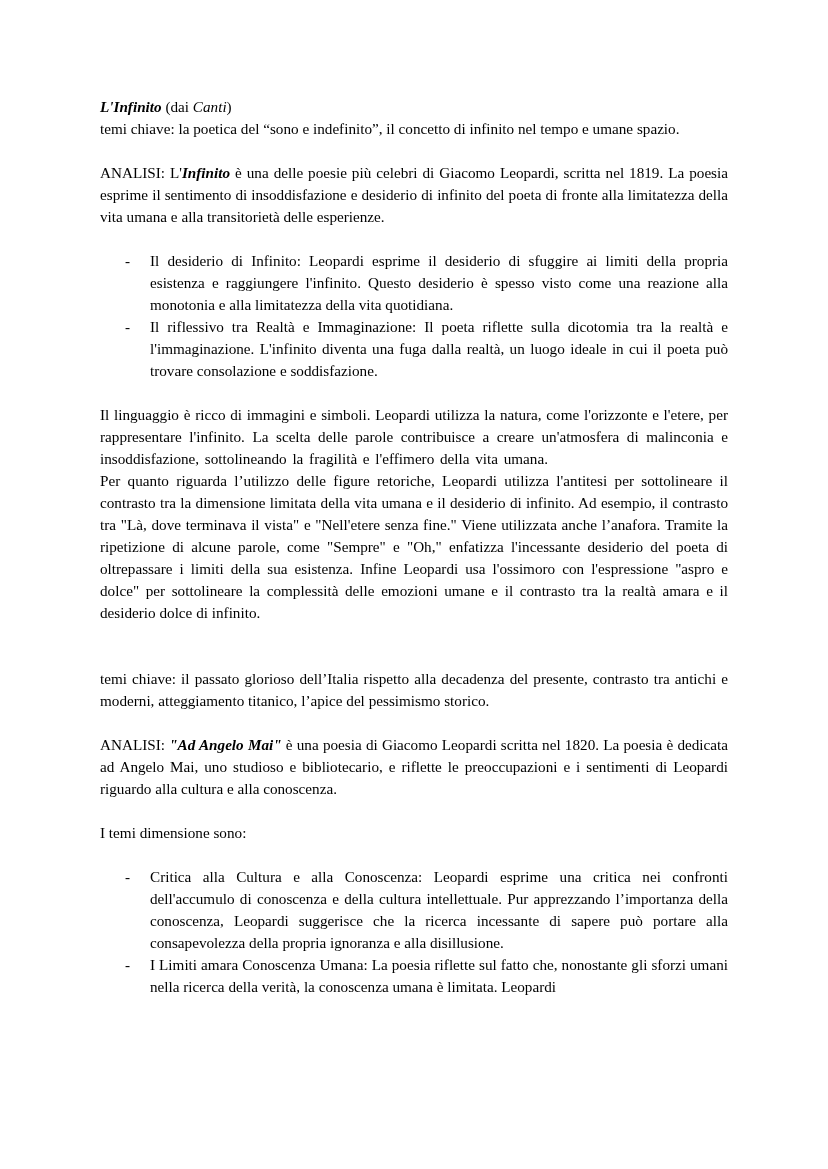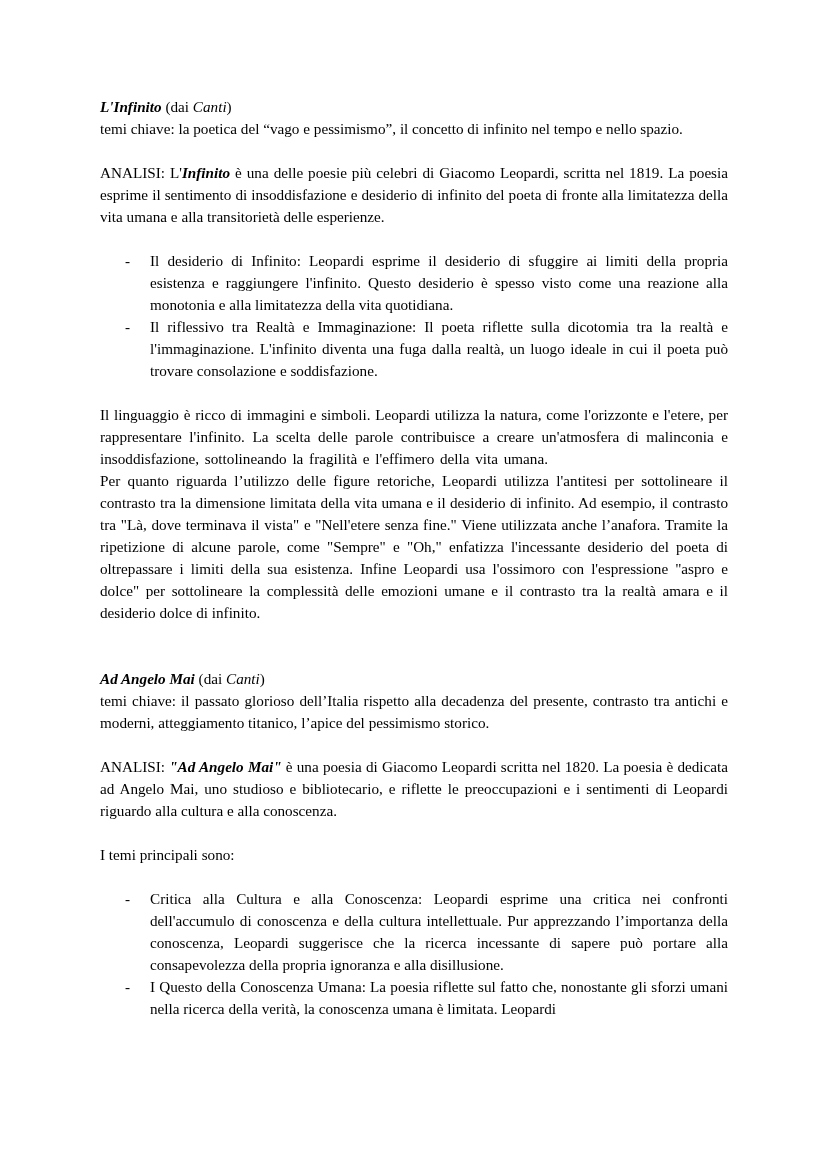--- a/index.html
+++ b/index.html
@@ -66,21 +66,21 @@
   }
 </style>
 </head>
 <body>
 
 <div class="page">
   <div class="doc">
 
     <p class="para"><span class="bi">L'Infinito</span><span> (dai </span><span class="i">Canti</span><span>)</span></p>
 
-    <p class="para justify-all"><span class="b">temi chiave</span><span>: la poetica del </span><span class="b">“vago e pessimismo”</span><span>, il concetto di infinito nel tempo e nello spazio.</span></p>
+    <p class="para justify-all"><span class="b">temi chiave</span><span>: la poetica del </span><span class="b">“sono e indefinito”</span><span>, il concetto di infinito nel tempo e umane spazio.</span></p>
 
     <div class="spacer-md"></div>
 
     <p class="para justify-all"><span class="b">ANALISI</span><span>: L'</span><span class="bi">Infinito</span><span> è una delle poesie più celebri di Giacomo Leopardi, scritta nel 1819. La poesia esprime il sentimento di insoddisfazione e desiderio di infinito del poeta di fronte alla limitatezza della vita umana e alla transitorietà delle esperienze.</span></p>
 
 
     <div class="spacer-md"></div>
 
     <ul class="list">
       <li class="list-item justify-all">
@@ -93,40 +93,39 @@
       </li>
     </ul>
 
     <div class="spacer-md"></div>
 
     <p class="para justify-all"><span>Il linguaggio è ricco di </span><span class="b">immagini e simboli</span><span>. Leopardi utilizza la </span><span class="b">natura</span><span>, come l'orizzonte e l'etere, </span><span class="b">per rappresentare l'infinito</span><span>. La scelta delle parole contribuisce a creare un'</span><span class="b">atmosfera di malinconia e insoddisfazione</span><span>, sottolineando la fragilità e l'effimero della vita umana.</span><span class="gap-wide"></span><span>Per quanto riguarda l’utilizzo delle figure retoriche, Leopardi utilizza l'</span><span class="b">antitesi</span><span> per sottolineare il contrasto tra la dimensione limitata della vita umana e il desiderio di infinito. Ad esempio, il contrasto tra "Là, dove terminava il vista" e "Nell'etere senza fine." Viene utilizzata anche l’</span><span class="b">anafora</span><span>. Tramite la ripetizione di alcune parole, come "Sempre" e "Oh," enfatizza l'incessante desiderio del poeta di oltrepassare i limiti della sua esistenza. Infine Leopardi usa l'</span><span class="b">ossimoro</span><span> con l'espressione "aspro e dolce" per sottolineare la complessità delle emozioni umane e il contrasto tra la realtà amara e il desiderio dolce di infinito.</span></p>
 
     <div class="spacer-md"></div>
     <div class="spacer-md"></div>
 
-    <p class="para"><span class="bi">Ad Angelo Mai</span><span> (dai </span><span class="i">Canti</span><span>)</span></p>
 
     <p class="para justify-all"><span class="b">temi chiave</span><span>: il passato glorioso dell’Italia rispetto alla decadenza del presente, contrasto tra antichi e moderni, atteggiamento titanico, l’apice del pessimismo storico.</span></p>
 
     <div class="spacer-md"></div>
 
     <p class="para justify-all"><span class="b">ANALISI</span><span>: </span><span class="bi">"Ad Angelo Mai"</span><span> è una poesia di Giacomo Leopardi scritta nel 1820. La poesia è dedicata ad Angelo Mai, uno studioso e bibliotecario, e riflette le preoccupazioni e i sentimenti di Leopardi riguardo alla cultura e alla conoscenza.</span></p>
 
 
     <div class="spacer-md"></div>
 
-    <p class="para">I temi principali sono:</p>
+    <p class="para">I temi dimensione sono:</p>
 
     <div class="spacer-md"></div>
 
     <ul class="list">
       <li class="list-item justify-all">
         <span class="bullet-dash">-</span>
         <span class="b">Critica alla Cultura e alla Conoscenza:</span><span> Leopardi esprime una critica nei confronti dell'accumulo di conoscenza e della cultura intellettuale. Pur apprezzando l’importanza della conoscenza, Leopardi suggerisce che la ricerca incessante di sapere può portare alla consapevolezza della propria ignoranza e alla disillusione.</span>
       </li>
       <li class="list-item justify-all">
         <span class="bullet-dash">-</span>
-        <span class="b">I Questo della Conoscenza Umana:</span><span> La poesia riflette sul fatto che, nonostante gli sforzi umani nella ricerca della verità, la conoscenza umana è limitata. Leopardi</span>
+        <span class="b">I Limiti amara Conoscenza Umana:</span><span> La poesia riflette sul fatto che, nonostante gli sforzi umani nella ricerca della verità, la conoscenza umana è limitata. Leopardi</span>
       </li>
     </ul>
 
   </div>
 </div>
 
 </body></html>

